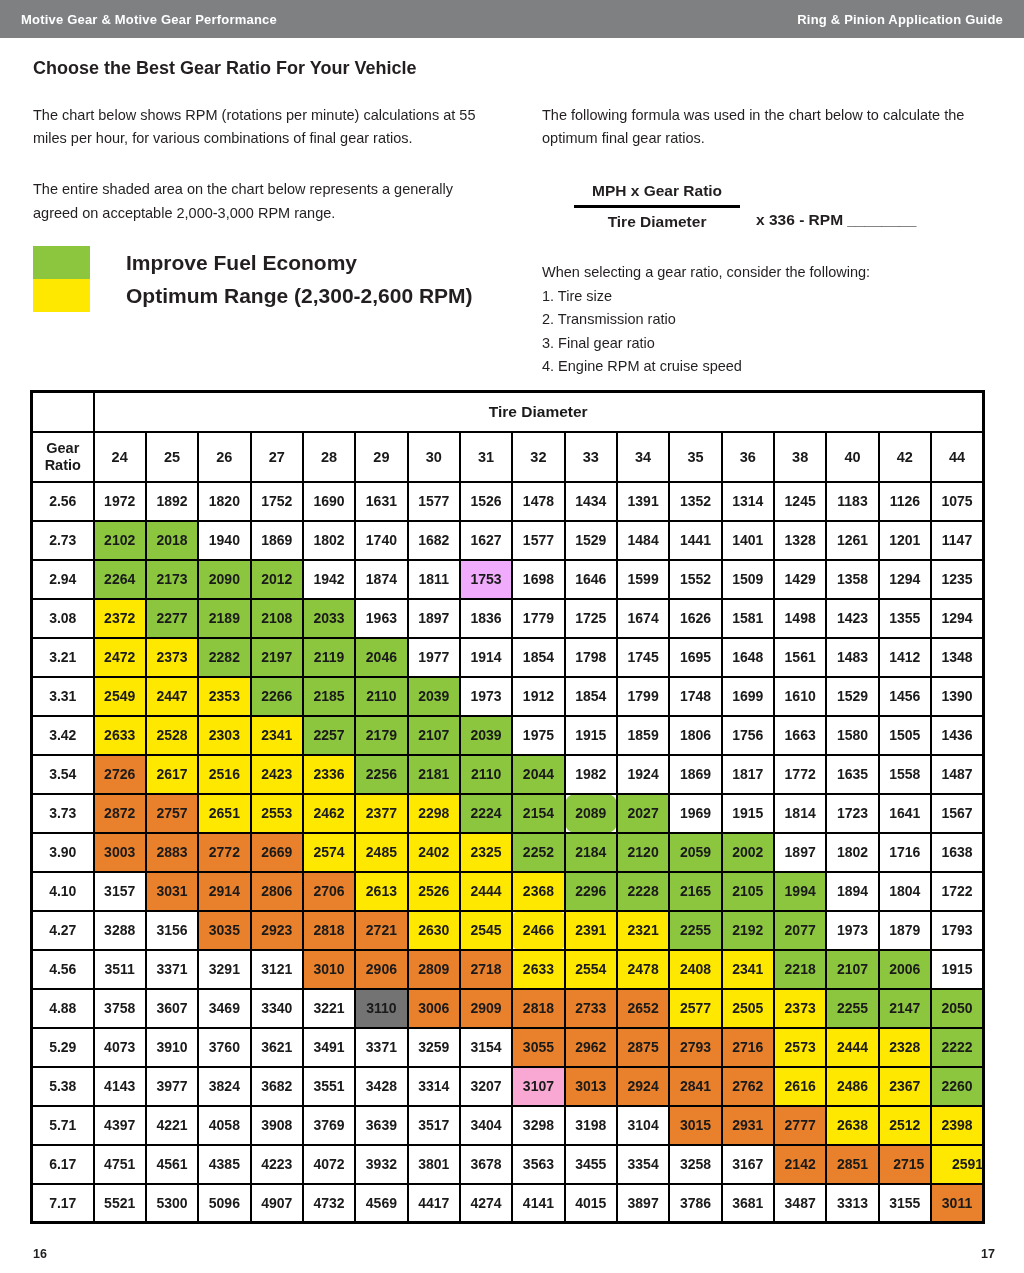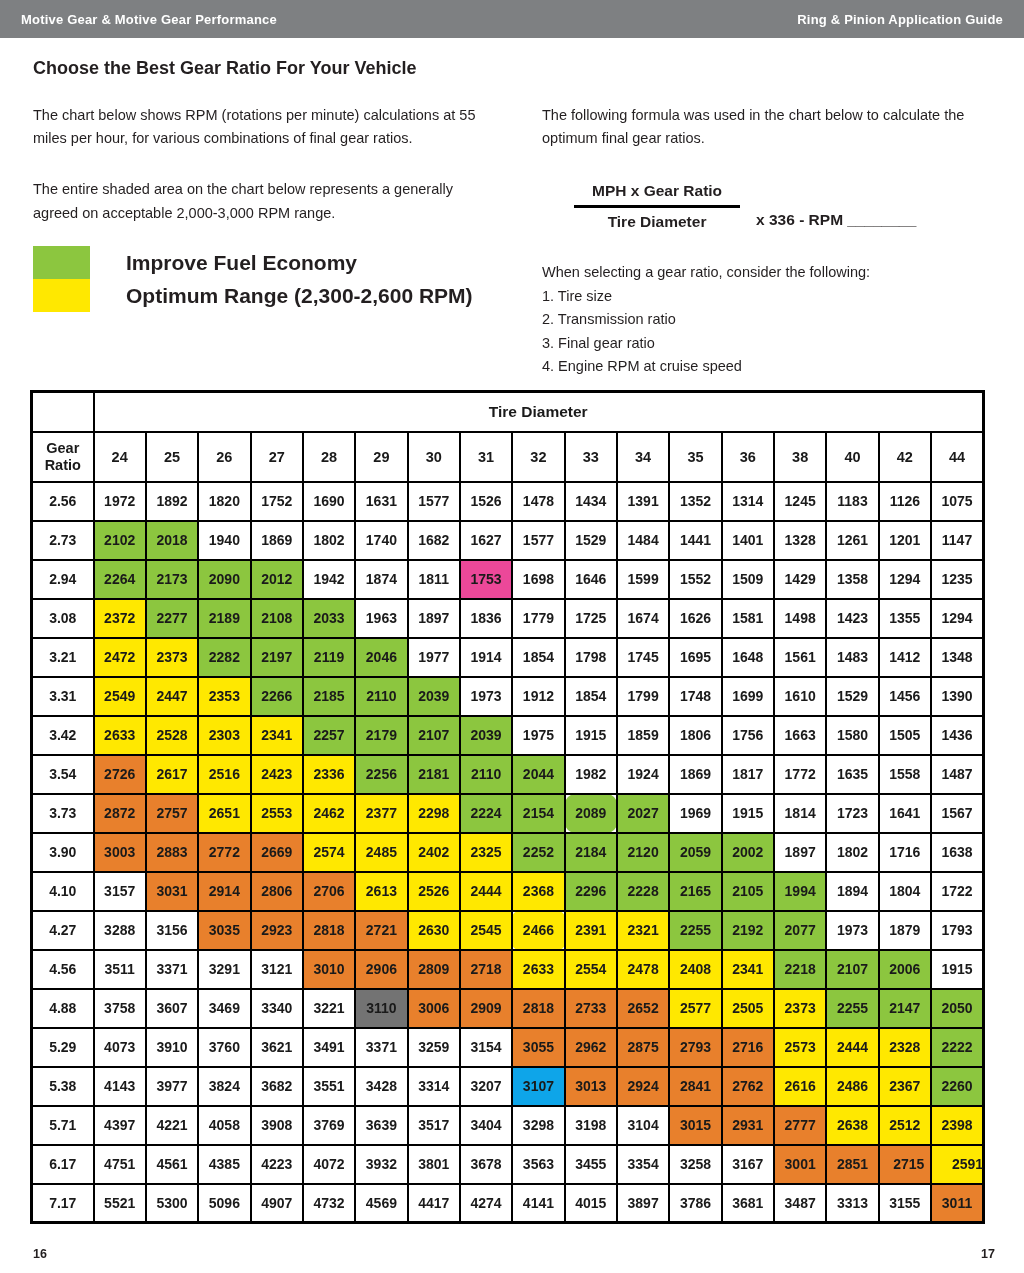--- a/index.html
+++ b/index.html
@@ -185,21 +185,21 @@
       </tr>
       <tr>
         <th>2.94</th>
         <td style="background-color: rgb(140, 198, 63);">2264</td>
         <td style="background-color: rgb(140, 198, 63);">2173</td>
         <td style="background-color: rgb(140, 198, 63);">2090</td>
         <td style="background-color: rgb(140, 198, 63);">2012</td>
         <td style="background-color: rgb(255, 255, 255);">1942</td>
         <td style="background-color: rgb(255, 255, 255);">1874</td>
         <td style="background-color: rgb(255, 255, 255);">1811</td>
-        <td style="background-color: #ec4899;">1753</td>
+        <td style="background-color: #f0abfc;">1753</td>
         <td style="background-color: rgb(255, 255, 255);">1698</td>
         <td style="background-color: rgb(255, 255, 255);">1646</td>
         <td style="background-color: rgb(255, 255, 255);">1599</td>
         <td style="background-color: rgb(255, 255, 255);">1552</td>
         <td style="background-color: rgb(255, 255, 255);">1509</td>
         <td style="background-color: rgb(255, 255, 255);">1429</td>
         <td style="background-color: rgb(255, 255, 255);">1358</td>
         <td style="background-color: rgb(255, 255, 255);">1294</td>
         <td style="background-color: rgb(255, 255, 255);">1235</td>
       </tr>
@@ -446,21 +446,21 @@
       <tr>
         <th>5.38</th>
         <td style="background-color: rgb(255, 255, 255);">4143</td>
         <td style="background-color: rgb(255, 255, 255);">3977</td>
         <td style="background-color: rgb(255, 255, 255);">3824</td>
         <td style="background-color: rgb(255, 255, 255);">3682</td>
         <td style="background-color: rgb(255, 255, 255);">3551</td>
         <td style="background-color: rgb(255, 255, 255);">3428</td>
         <td style="background-color: rgb(255, 255, 255);">3314</td>
         <td style="background-color: rgb(255, 255, 255);">3207</td>
-        <td style="background-color: #0ea5e9;">3107</td>
+        <td style="background-color: #f9a8d4;">3107</td>
         <td style="background-color: rgb(232, 128, 44);">3013</td>
         <td style="background-color: rgb(232, 128, 44);">2924</td>
         <td style="background-color: rgb(232, 128, 44);">2841</td>
         <td style="background-color: rgb(232, 128, 44);">2762</td>
         <td style="background-color: rgb(255, 232, 0);">2616</td>
         <td style="background-color: rgb(255, 232, 0);">2486</td>
         <td style="background-color: rgb(255, 232, 0);">2367</td>
         <td style="background-color: rgb(140, 198, 63);">2260</td>
       </tr>
       <tr>
@@ -491,21 +491,21 @@
         <td style="background-color: rgb(255, 255, 255);">4223</td>
         <td style="background-color: rgb(255, 255, 255);">4072</td>
         <td style="background-color: rgb(255, 255, 255);">3932</td>
         <td style="background-color: rgb(255, 255, 255);">3801</td>
         <td style="background-color: rgb(255, 255, 255);">3678</td>
         <td style="background-color: rgb(255, 255, 255);">3563</td>
         <td style="background-color: rgb(255, 255, 255);">3455</td>
         <td style="background-color: rgb(255, 255, 255);">3354</td>
         <td style="background-color: rgb(255, 255, 255);">3258</td>
         <td style="background-color: rgb(255, 255, 255);">3167</td>
-        <td style="background-color: rgb(232, 128, 44);">3001</td>
+        <td style="background-color: rgb(232, 128, 44);">2142</td>
         <td style="background-color: rgb(232, 128, 44);">2851</td>
         <td style="background-color: rgb(232, 128, 44); padding-left: 8px;">2715</td>
         <td style="background-color: rgb(255, 232, 0); padding-left: 20px;">2591</td>
       </tr>
       <tr>
         <th>7.17</th>
         <td style="background-color: rgb(255, 255, 255);">5521</td>
         <td style="background-color: rgb(255, 255, 255);">5300</td>
         <td style="background-color: rgb(255, 255, 255);">5096</td>
         <td style="background-color: rgb(255, 255, 255);">4907</td>

